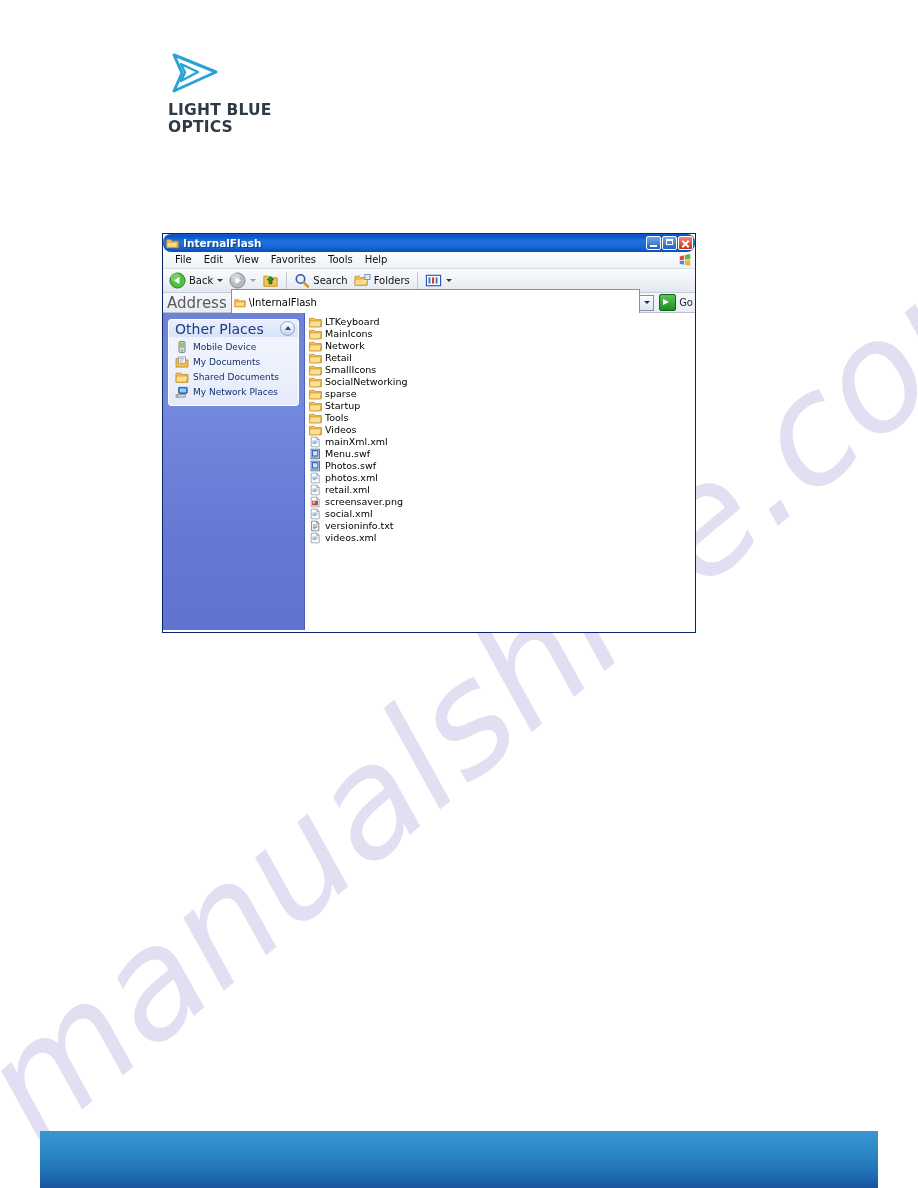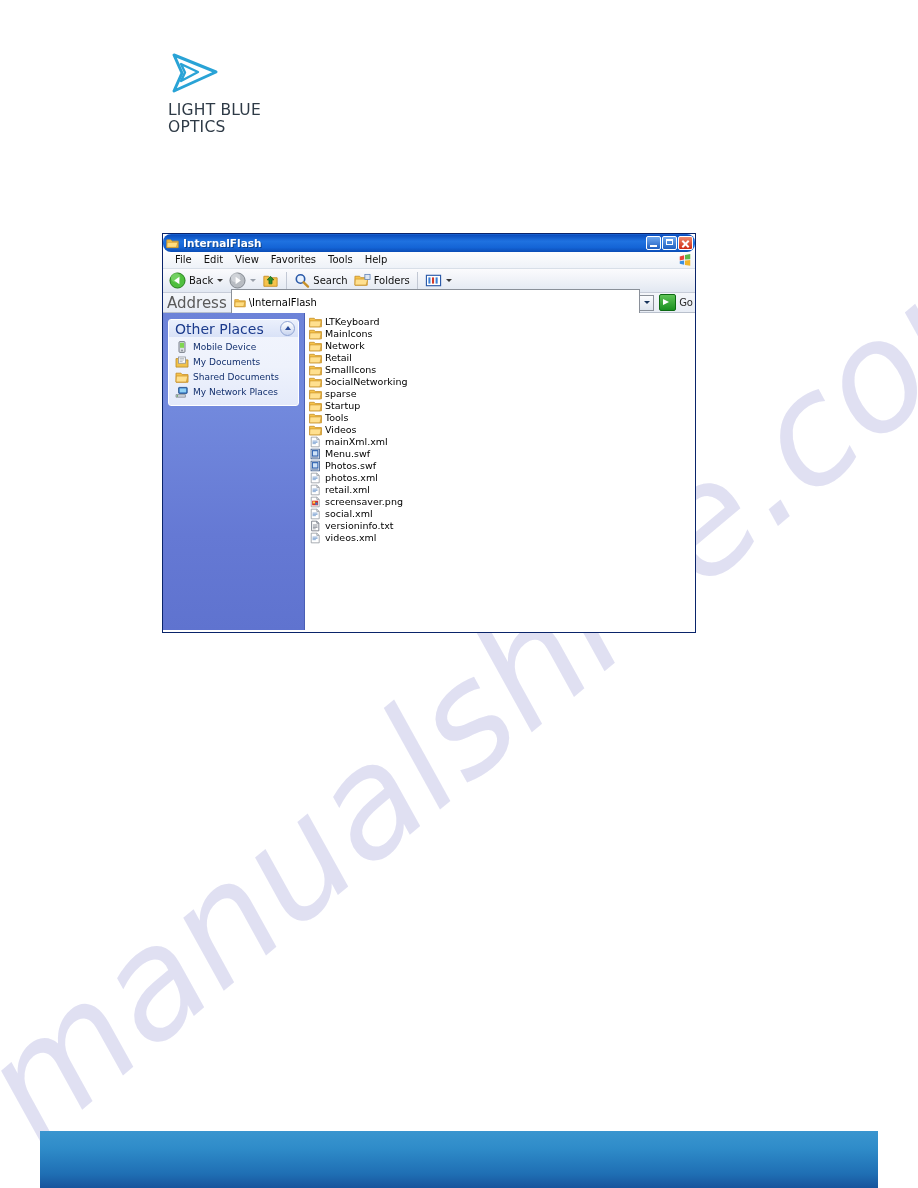--- a/index.html
+++ b/index.html
@@ -50,21 +50,21 @@
     z-index: 10;
   }
   #brand-mark {
     width: 52px;
     height: 42px;
     display: block;
   }
   #brand-name {
     margin-top: 8px;
     font-family: "DejaVu Sans", sans-serif;
-    font-weight: normal;
+    font-weight: bold;
     font-size: 15.5px;
     line-height: 17px;
     letter-spacing: 0.2px;
     color: #2e3a46;
   }
   #brand-name div { display:block; }
 
   
   #explorer-window {
     position: absolute;

